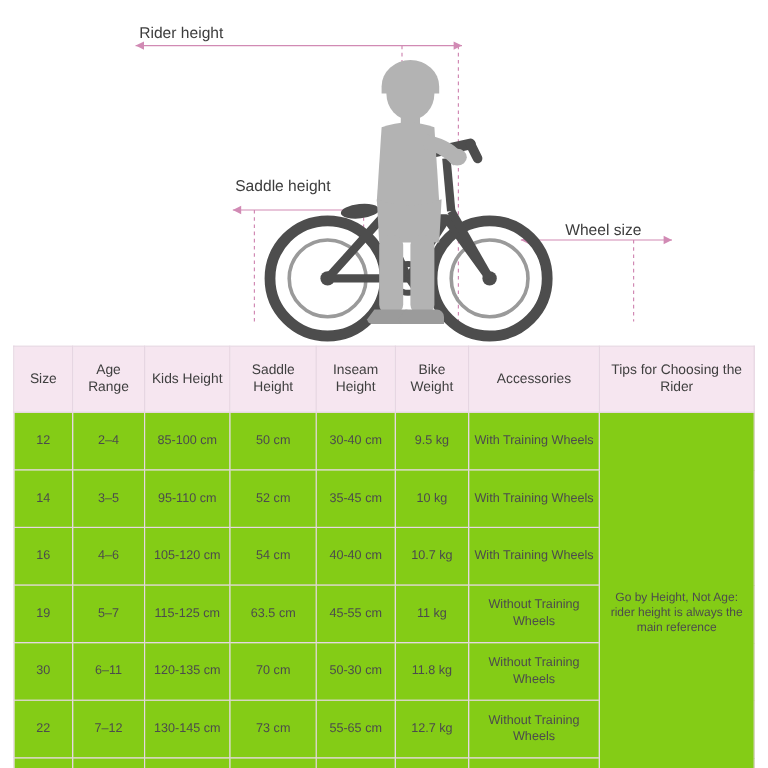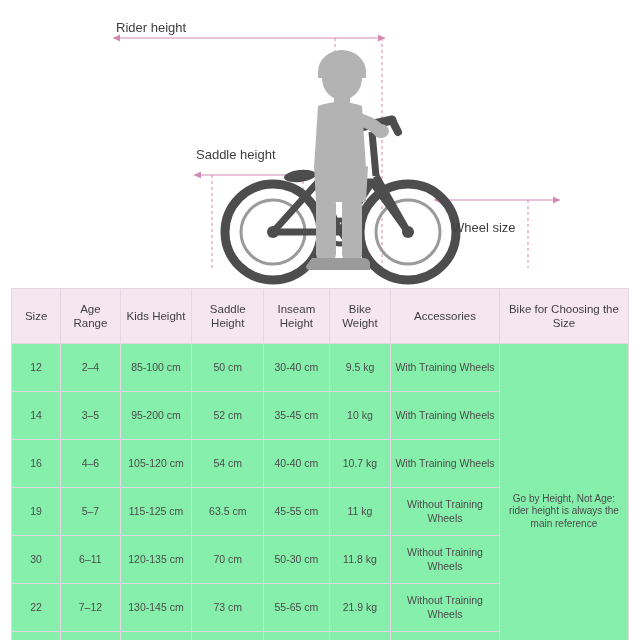--- a/index.html
+++ b/index.html
@@ -41,23 +41,22 @@
   }
   #label-rider {
     left: 116px;
     top: 20px;
   }
   #label-saddle {
     left: 196px;
     top: 147px;
   }
   #label-wheel {
-    left: 452px;
+    left: 471px;
     top: 184px;
-    margin-top: 36px;
   }
 
   
   #size-table {
     position: absolute;
     left: 11px;
     top: 288px;
     width: 618px;
     border-collapse: collapse;
     table-layout: fixed;
@@ -75,21 +74,21 @@
   #size-table thead th {
     background: #f6e6f0;
     color: #3f3f3f;
     font-weight: normal;
     font-size: 11.5px;
     height: 46px;
     padding: 4px 3px;
   }
   #size-table tbody td {
     height: 41px;
-    background: #86efac;
+    background: #84cc16;
   }
   .col-size     { width: 48px; }
   .col-age      { width: 58px; }
   .col-kids     { width: 70px; }
   .col-saddle   { width: 70px; }
   .col-inseam   { width: 64px; }
   .col-weight   { width: 60px; }
   .col-acc      { width: 106px; }
   .col-tips     { width: 126px; }
 
@@ -206,38 +205,38 @@
     </colgroup>
     <thead>
       <tr>
         <th>Size</th>
         <th>Age Range</th>
         <th>Kids Height</th>
         <th>Saddle Height</th>
         <th>Inseam Height</th>
         <th>Bike Weight</th>
         <th>Accessories</th>
-        <th>Bike for Choosing the Size</th>
+        <th>Tips for Choosing the Rider</th>
       </tr>
     </thead>
     <tbody>
       <tr>
         <td>12</td>
         <td>2–4</td>
         <td>85-100 cm</td>
         <td>50 cm</td>
         <td>30-40 cm</td>
         <td>9.5 kg</td>
         <td>With Training Wheels</td>
         <td id="tips-cell" rowspan="7">Go by Height, Not Age: rider height is always the main reference</td>
       </tr>
       <tr>
         <td>14</td>
         <td>3–5</td>
-        <td>95-200 cm</td>
+        <td>95-110 cm</td>
         <td>52 cm</td>
         <td>35-45 cm</td>
         <td>10 kg</td>
         <td>With Training Wheels</td>
       </tr>
       <tr>
         <td>16</td>
         <td>4–6</td>
         <td>105-120 cm</td>
         <td>54 cm</td>
@@ -262,21 +261,21 @@
         <td>50-30 cm</td>
         <td>11.8 kg</td>
         <td>Without Training Wheels</td>
       </tr>
       <tr>
         <td>22</td>
         <td>7–12</td>
         <td>130-145 cm</td>
         <td>73 cm</td>
         <td>55-65 cm</td>
-        <td>21.9 kg</td>
+        <td>12.7 kg</td>
         <td>Without Training Wheels</td>
       </tr>
       <tr>
         <td>24</td>
         <td>8–12</td>
         <td>140-155 cm</td>
         <td>82.5 cm</td>
         <td>60-70 cm</td>
         <td>13.8 kg</td>
         <td>Without Training Wheels</td>

